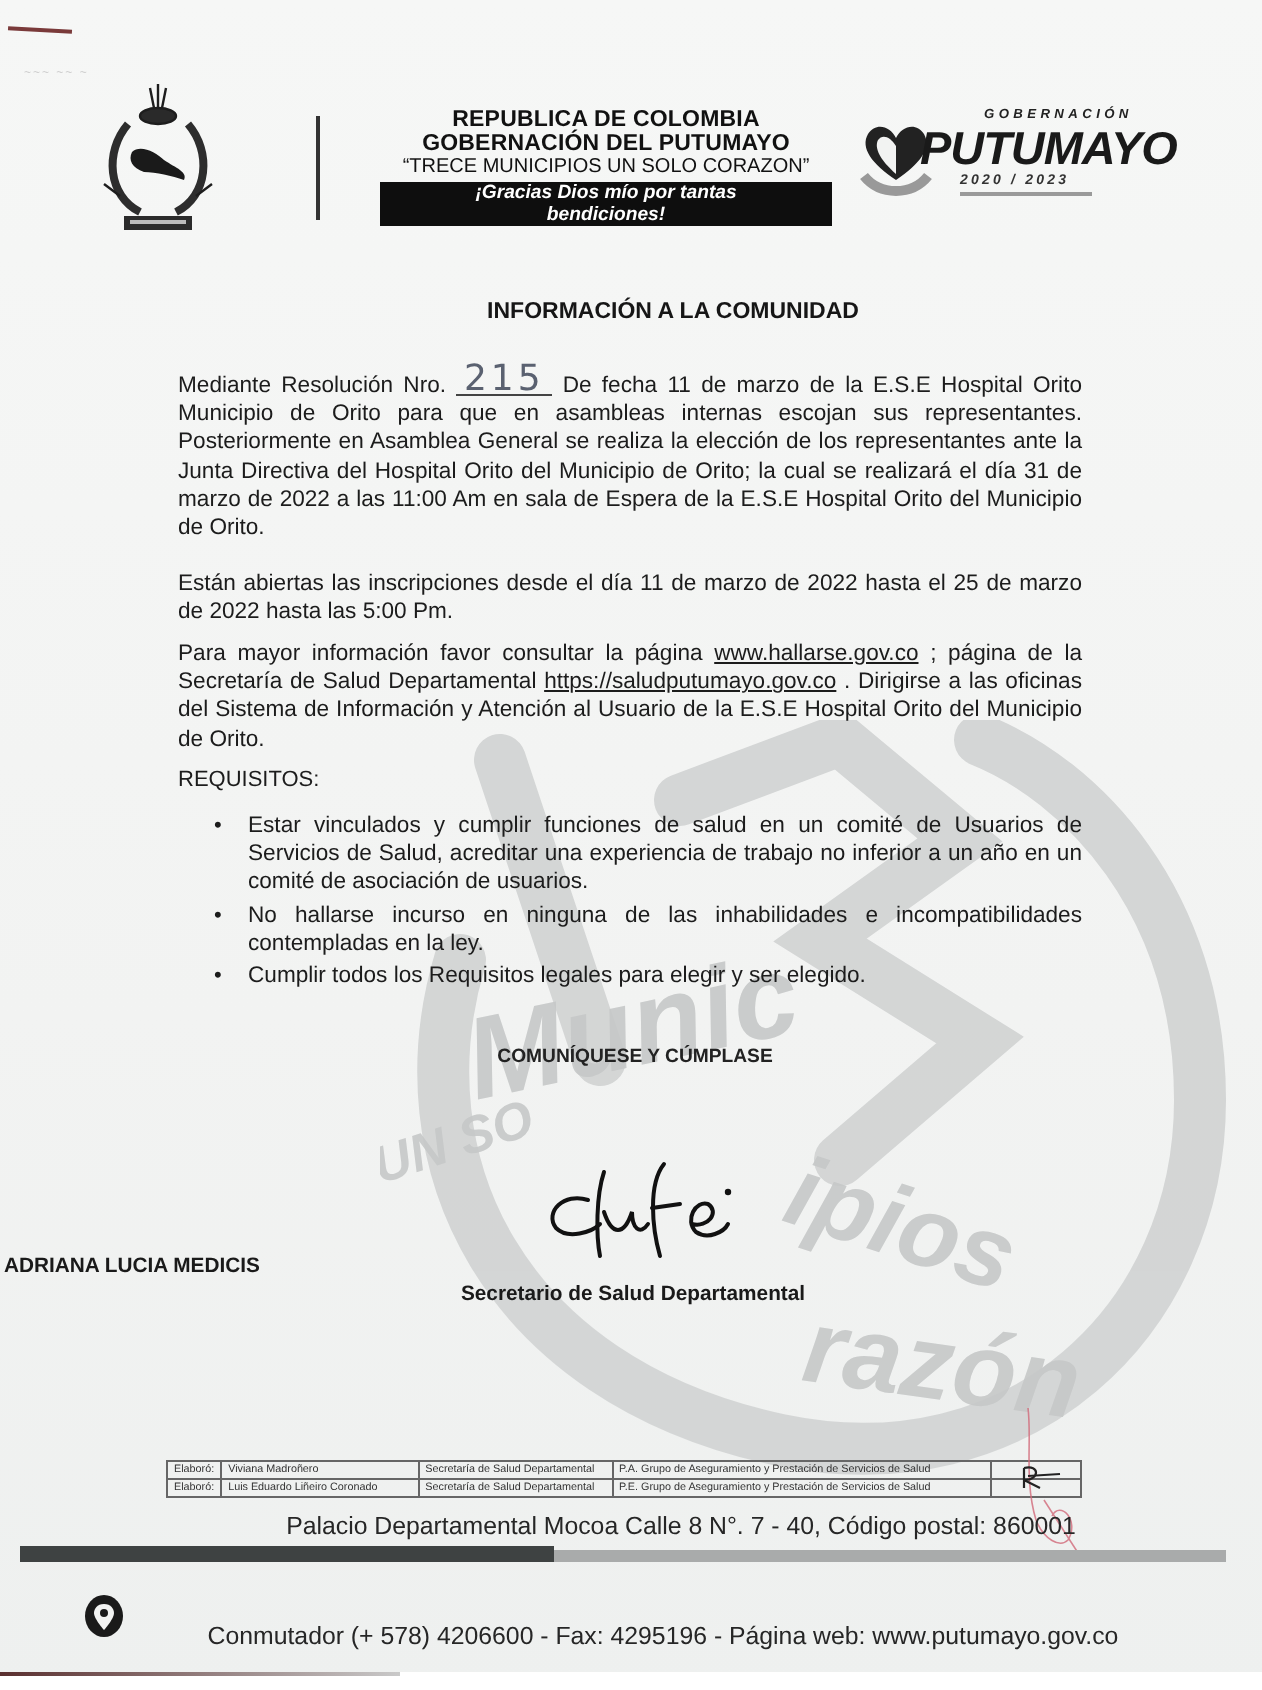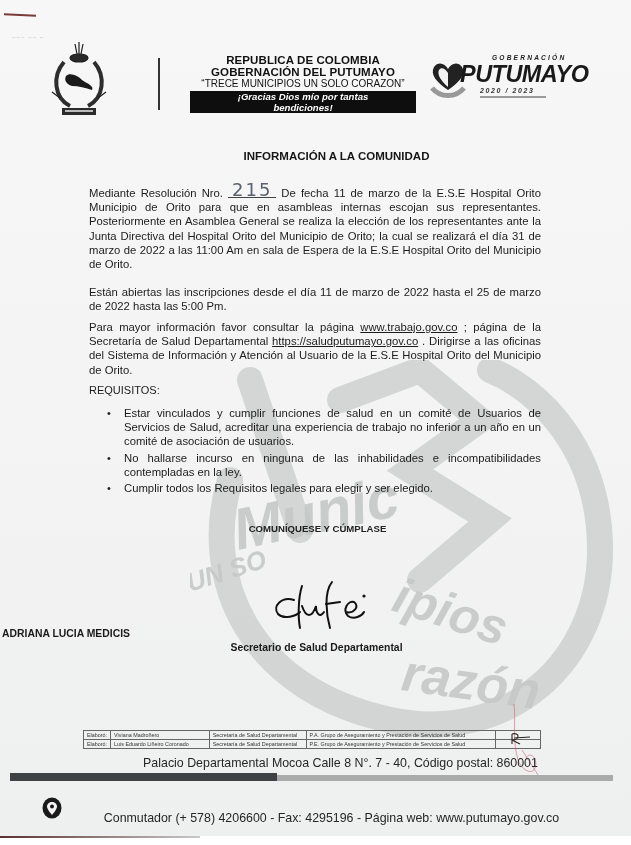--- a/index.html
+++ b/index.html
@@ -117,21 +117,21 @@
 
   <div class="doc-title">INFORMACIÓN A LA COMUNIDAD</div>
 
   <div class="body-text p1">
     <span>Mediante Resolución Nro. </span><span class="res-no">215</span><span> De fecha 11 de marzo de la E.S.E Hospital Orito Municipio de Orito para que en asambleas internas escojan sus representantes. Posteriormente en Asamblea General se realiza la elección   de los representantes ante la Junta Directiva del Hospital Orito del Municipio de Orito; la cual se realizará el día 31 de marzo  de 2022 a las 11:00 Am en sala de Espera de la E.S.E Hospital Orito  del Municipio de Orito.</span>
   </div>
 
   <div class="body-text p2">Están abiertas las inscripciones desde el día 11 de marzo de 2022 hasta el 25 de marzo de 2022 hasta las 5:00 Pm.</div>
 
   <div class="body-text p3">
-    <span>Para mayor información favor consultar la página </span><span class="link">www.trabajo.gov.co</span><span> ; página de la Secretaría de Salud Departamental  </span><span class="link">https://saludputumayo.gov.co</span><span> . Dirigirse a las oficinas del Sistema de Información y Atención al Usuario de la E.S.E Hospital Orito del Municipio de Orito.</span>
+    <span>Para mayor información favor consultar la página </span><span class="link">www.hallarse.gov.co</span><span> ; página de la Secretaría de Salud Departamental  </span><span class="link">https://saludputumayo.gov.co</span><span> . Dirigirse a las oficinas del Sistema de Información y Atención al Usuario de la E.S.E Hospital Orito del Municipio de Orito.</span>
   </div>
 
   <div class="req-title">REQUISITOS:</div>
 
   <ul class="req-list">
     <li>Estar vinculados y cumplir funciones de salud en un comité de Usuarios de Servicios de Salud, acreditar una experiencia de trabajo no inferior a un año en un comité de asociación de usuarios.</li>
     <li>No hallarse incurso en ninguna de las inhabilidades e incompatibilidades contempladas en la ley.</li>
     <li>Cumplir   todos los Requisitos legales para elegir y ser elegido.</li>
   </ul>
 

